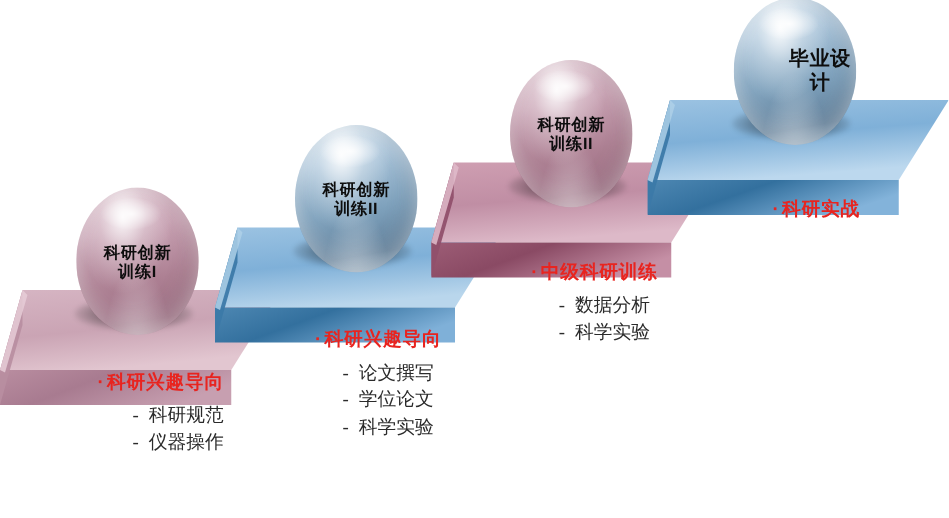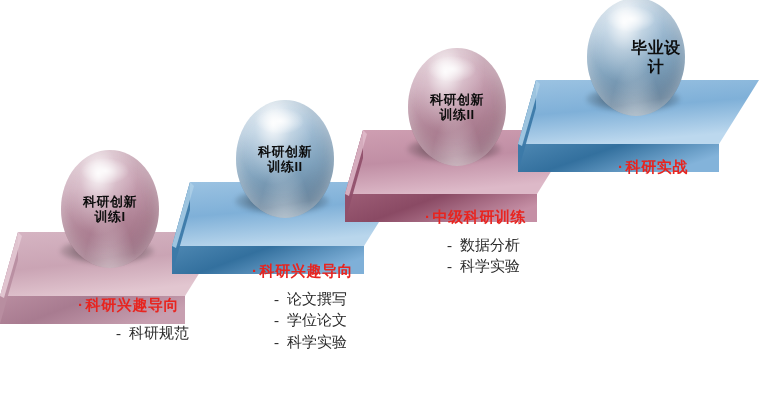--- a/index.html
+++ b/index.html
@@ -156,22 +156,23 @@
            background:radial-gradient(ellipse at 50% 50%, rgba(255,255,255,0.85) 0%, rgba(255,255,255,0.0) 72%);"></div>
       <div class="glyph" style="font-size:13px;">
         <div>科研创新</div>
         <div>训练I</div>
       </div>
     </div>
     <div class="caption" style="left:78px; top:68px;">
       <div class="cap-head">
         <span class="dot">·</span><span>科研兴趣导向</span>
       </div>
-      <ul class="cap-list" style="margin-left:38px;">
+      <ul class="cap-list" style="margin-left:28px;">
         <li><span class="dash">-</span><span>科研规范</span></li>
+        <li><span class="dash">-</span><span>仪器操作</span></li>
       </ul>
     </div>
   </div>
 
   <div class="step" style="left:172px; top:178px;">
     <div class="slab">
       <svg width="232" height="130" viewBox="0 0 232 130">
         <defs>
           <linearGradient id="p2top" x1="0" y1="0" x2="0.3" y2="1">
             <stop offset="0%" stop-color="#9cc3e2"></stop>

